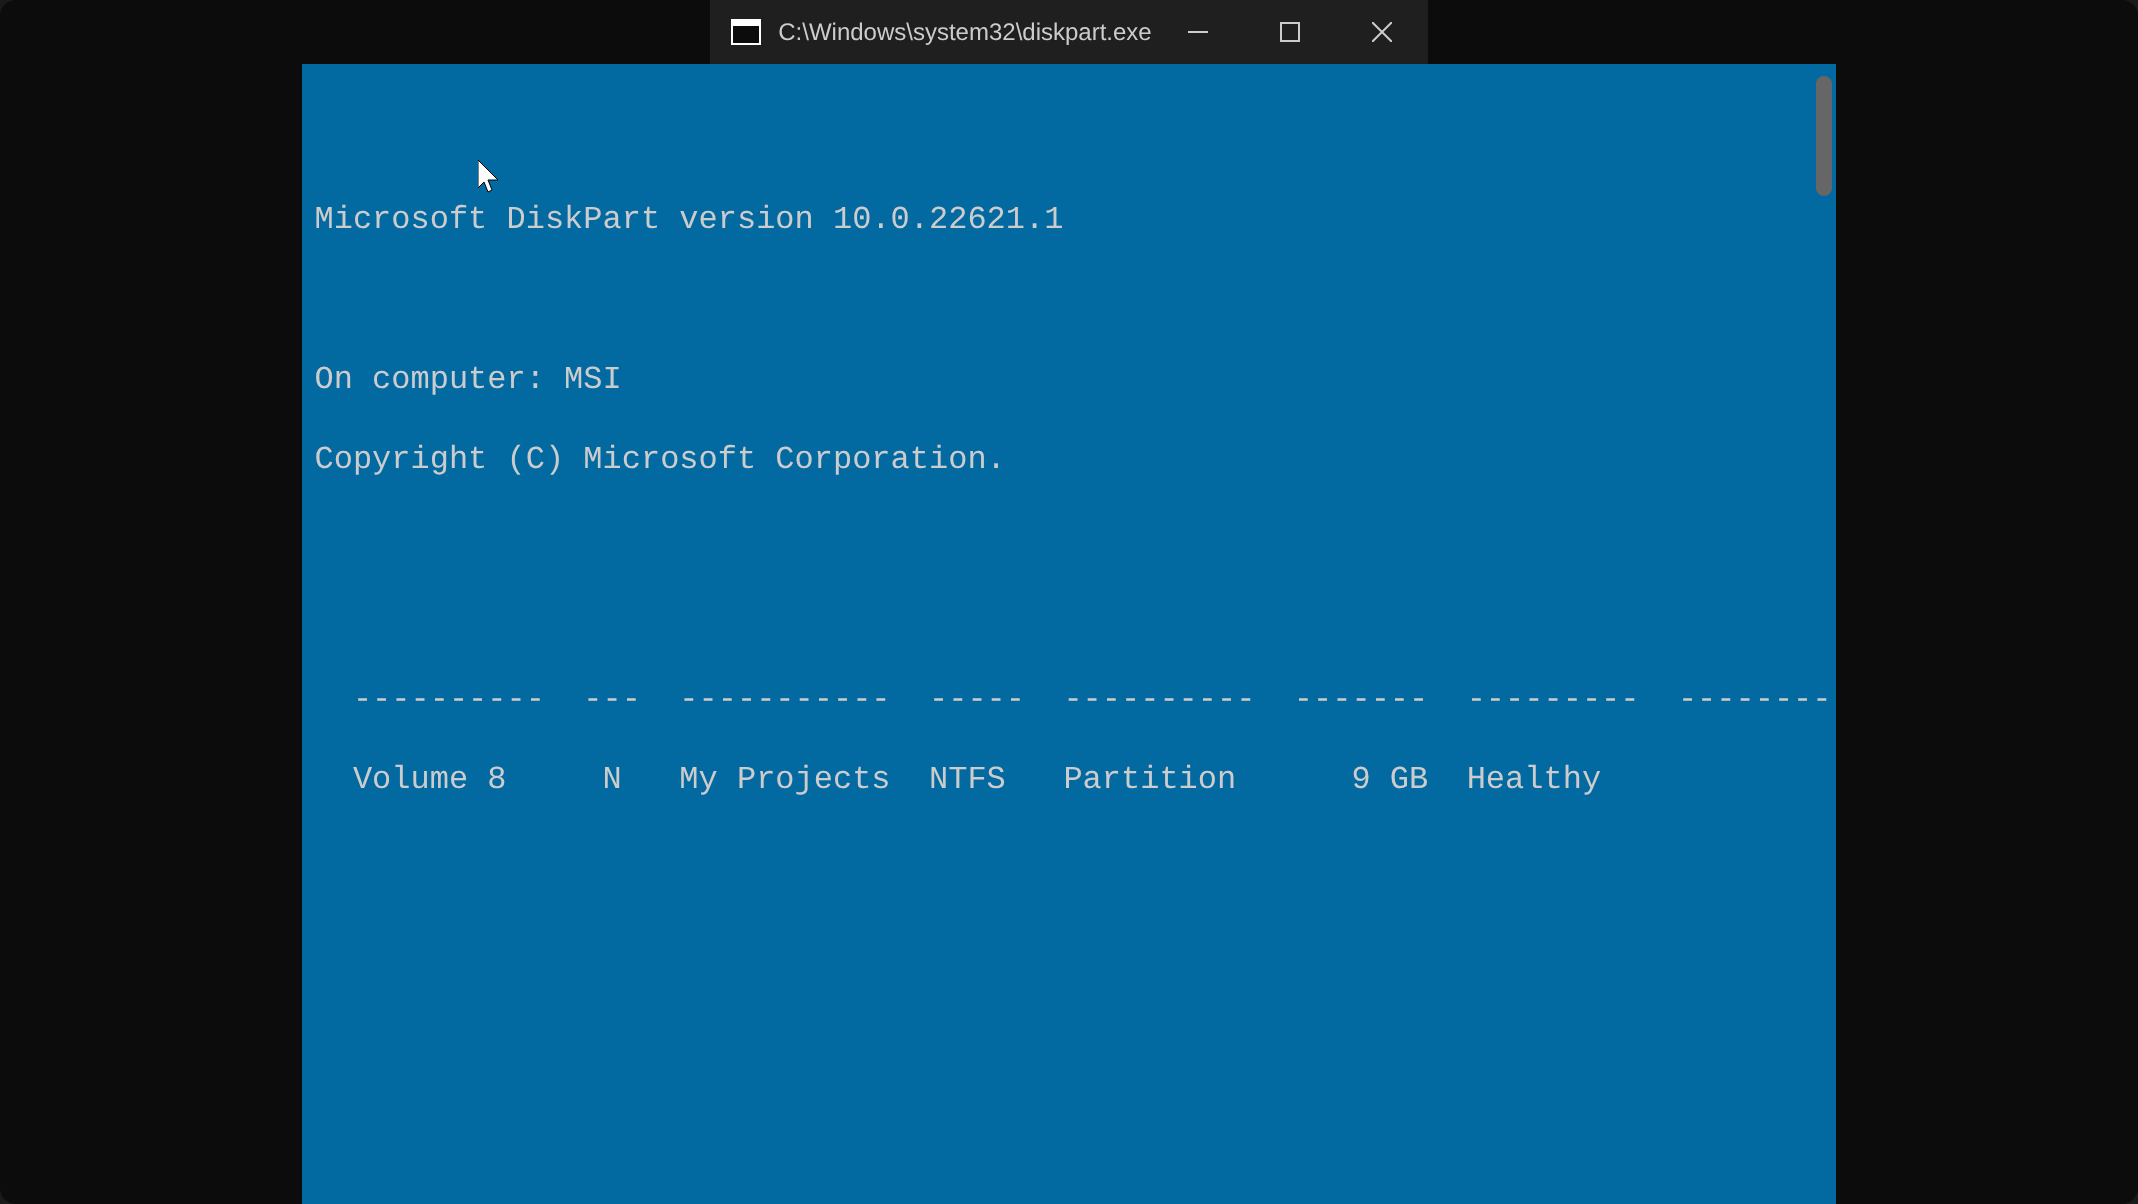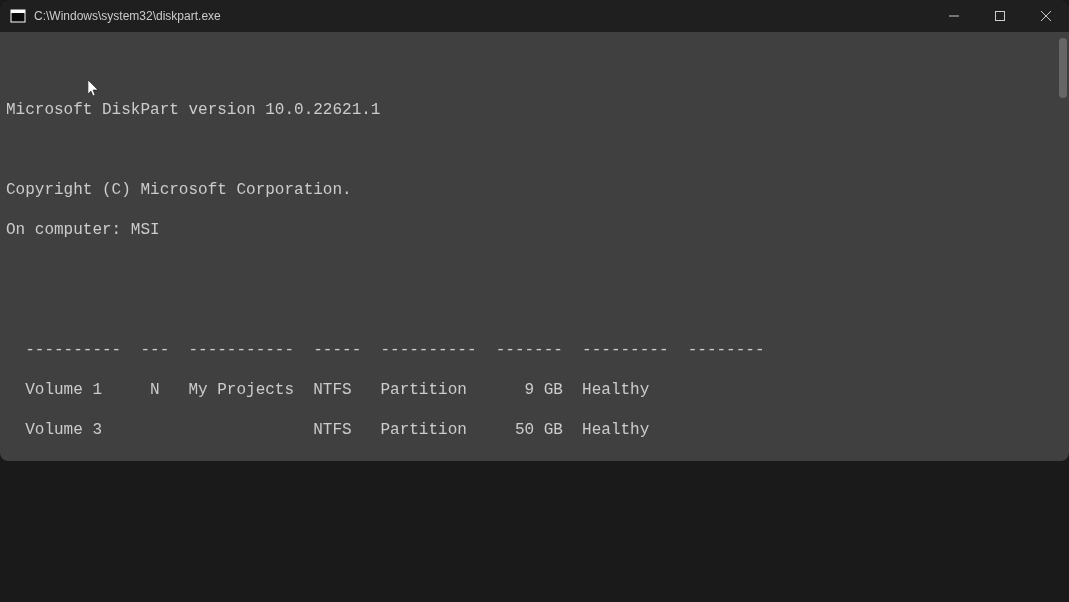--- a/index.html
+++ b/index.html
@@ -9,26 +9,27 @@
     }
     body {
       background: #1a1a1a;
       font-family: Consolas, 'Courier New', monospace;
       width: 1069px;
       height: 602px;
       overflow: hidden;
     }
     .window {
       width: 1069px;
-      height: 461px;
+      height: 602px;
       background: #0c0c0c;
       border-radius: 8px;
       overflow: hidden;
       display: flex;
       flex-direction: column;
+      align-items: center;
     }
     .titlebar {
       height: 32px;
       background: #1f1f1f;
       display: flex;
       align-items: center;
       padding: 0 0 0 10px;
       user-select: none;
     }
     .app-icon {
@@ -53,23 +54,23 @@
       width: 46px;
       height: 32px;
       display: flex;
       align-items: center;
       justify-content: center;
       color: #cccccc;
       cursor: pointer;
     }
     .terminal-body {
       flex: 1;
-      background: #404040;
+      background: #0369a1;
       color: #cccccc;
-      padding: 8px 20px 8px 6px;
+      padding: 8px 2px 8px 6px;
       font-size: 16px;
       line-height: 20px;
       white-space: pre;
       position: relative;
       overflow: hidden;
     }
     .cursor-arrow {
       position: absolute;
       left: 30px;
       top: 28px;
@@ -119,27 +120,26 @@
             <line x1="10" y1="0" x2="0" y2="10" stroke="#cccccc" stroke-width="1"></line>
           </svg>
       </div>
     </div>
   </div>
 
   <div class="terminal-body">
 <div class="line"> </div>
 <div class="line">Microsoft DiskPart version 10.0.22621.1</div>
 <div class="line"> </div>
+<div class="line">On computer: MSI</div>
 <div class="line">Copyright (C) Microsoft Corporation.</div>
-<div class="line">On computer: MSI</div>
 <div class="line"> </div>
 <div class="line"> </div>
 <div class="line">  ----------  ---  -----------  -----  ----------  -------  ---------  --------</div>
-<div class="line">  Volume 1     N   My Projects  NTFS   Partition      9 GB  Healthy</div>
-<div class="line">  Volume 3                      NTFS   Partition     50 GB  Healthy</div>
+<div class="line">  Volume 8     N   My Projects  NTFS   Partition      9 GB  Healthy</div>
 
 
 
 
 
 
 
 
 
 

